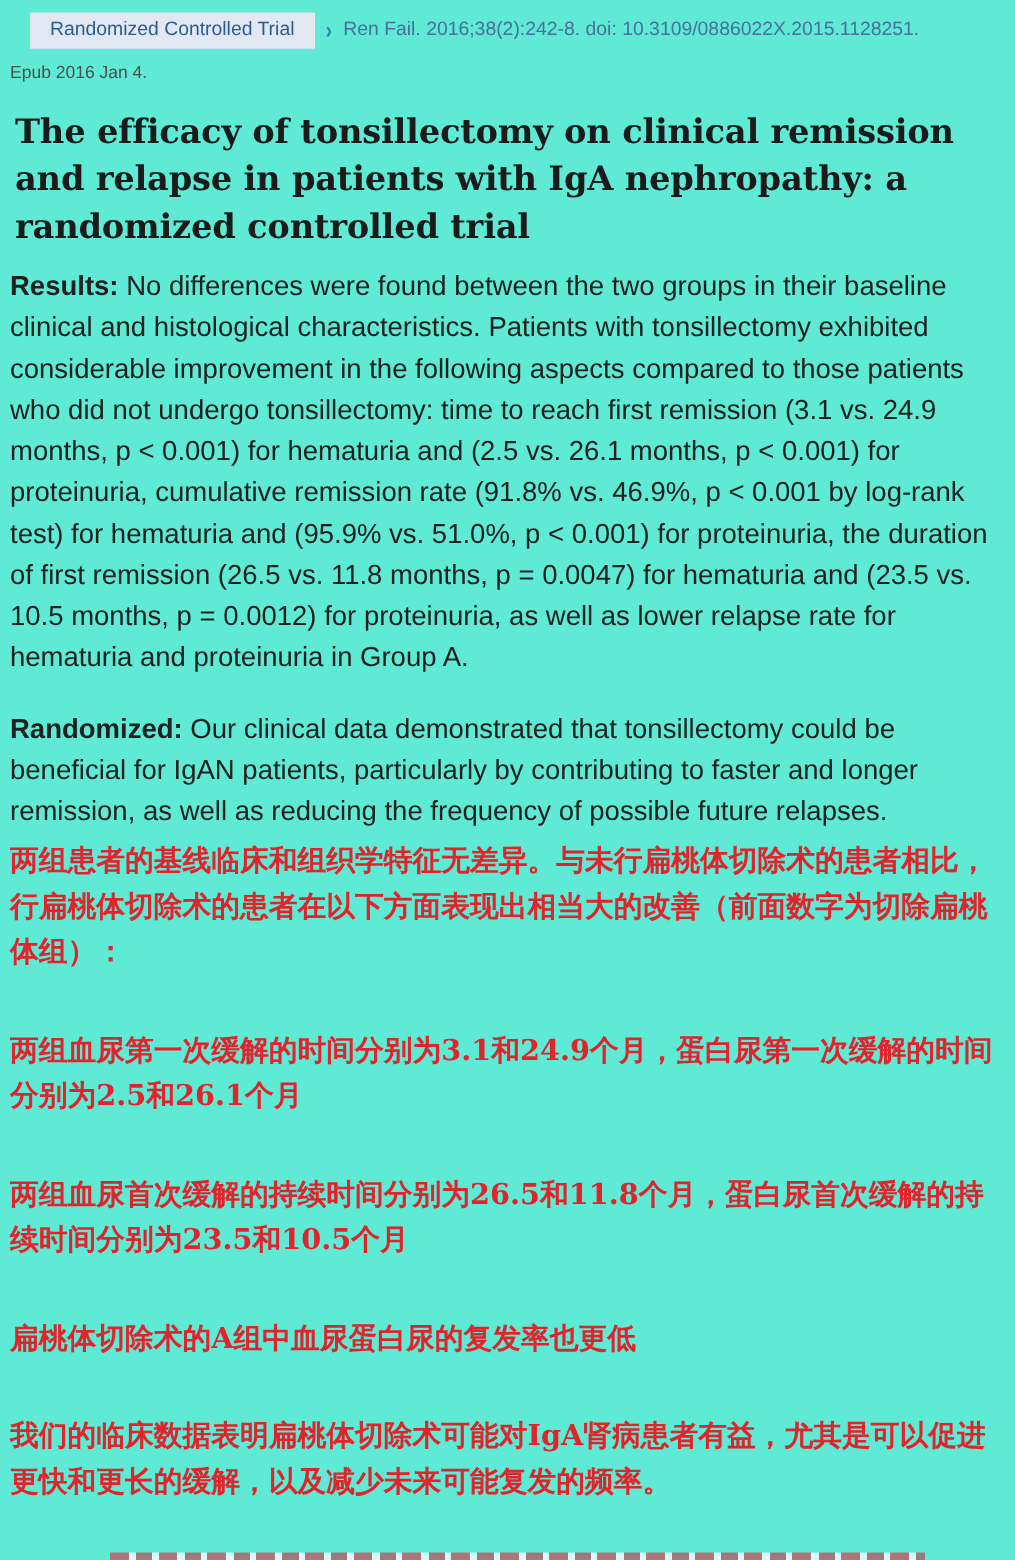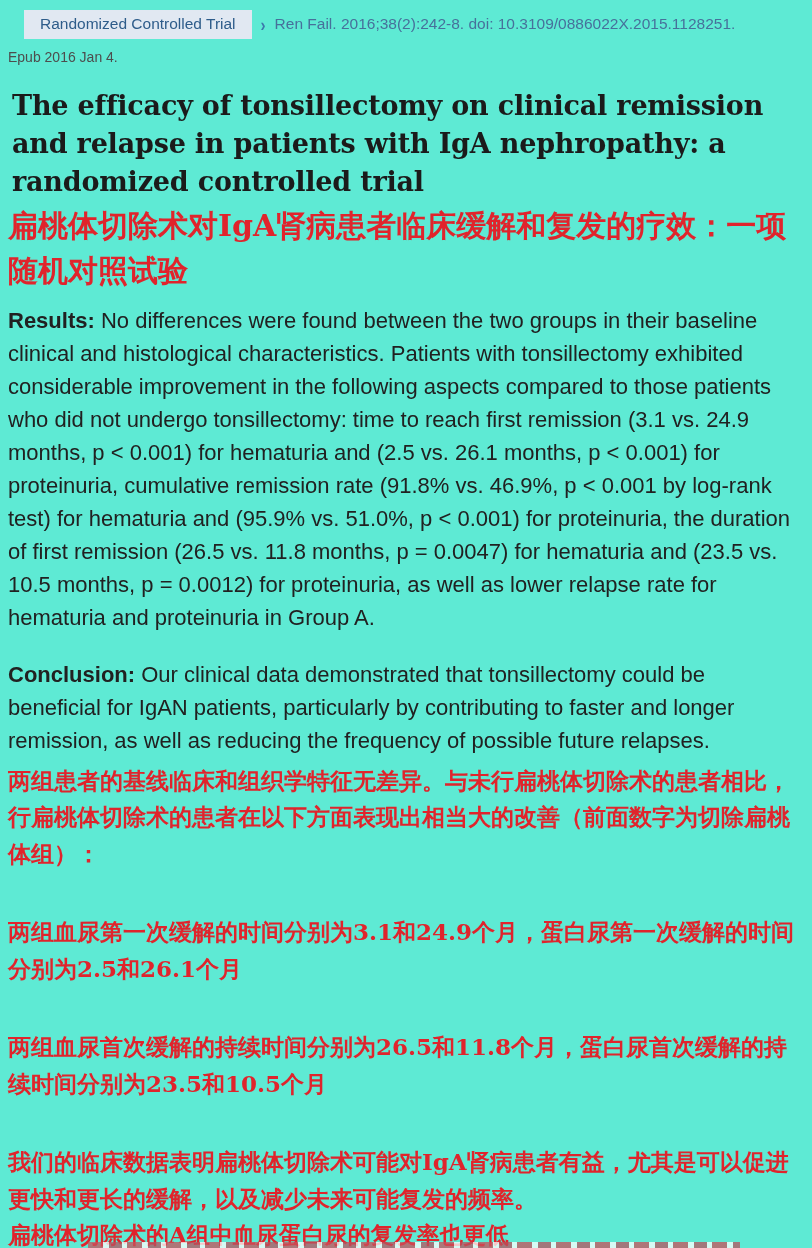--- a/index.html
+++ b/index.html
@@ -113,36 +113,35 @@
   <div class="header-row">
     <span class="pub-type-badge">Randomized Controlled Trial</span>
     <span class="chevron">›</span>
     <span class="citation-text">Ren Fail. 2016;38(2):242-8. doi: 10.3109/0886022X.2015.1128251.</span>
   </div>
 
   <div class="epub-line">Epub 2016 Jan 4.</div>
 
   <h1 class="title-en">The efficacy of tonsillectomy on clinical remission and relapse in patients with IgA nephropathy: a randomized controlled trial</h1>
 
-  <h2 class="title-zh red-text" style="color: rgb(224, 36, 44);">扁桃体切除术对IgA肾病患者临床缓解和复发的疗效：一项随机对照试验</h2>
 
   <p class="para-en">
     <span class="label">Results:</span><span> No differences were found between the two groups in their baseline clinical and histological characteristics. Patients with tonsillectomy exhibited considerable improvement in the following aspects compared to those patients who did not undergo tonsillectomy: time to reach first remission (3.1 vs. 24.9 months, p &lt; 0.001) for hematuria and (2.5 vs. 26.1 months, p &lt; 0.001) for proteinuria, cumulative remission rate (91.8% vs. 46.9%, p &lt; 0.001 by log-rank test) for hematuria and (95.9% vs. 51.0%, p &lt; 0.001) for proteinuria, the duration of first remission (26.5 vs. 11.8 months, p = 0.0047) for hematuria and (23.5 vs. 10.5 months, p = 0.0012) for proteinuria, as well as lower relapse rate for hematuria and proteinuria in Group A.</span>
   </p>
 
   <p class="para-en para-conclusion">
-    <span class="label">Conclusion:</span><span> Our clinical data demonstrated that tonsillectomy could be beneficial for IgAN patients, particularly by contributing to faster and longer remission, as well as reducing the frequency of possible future relapses.</span>
+    <span class="label">Randomized:</span><span> Our clinical data demonstrated that tonsillectomy could be beneficial for IgAN patients, particularly by contributing to faster and longer remission, as well as reducing the frequency of possible future relapses.</span>
   </p>
 
   <p class="para-zh para-zh-first red-text" style="color: rgb(224, 36, 44);">两组患者的基线临床和组织学特征无差异。与未行扁桃体切除术的患者相比，行扁桃体切除术的患者在以下方面表现出相当大的改善（前面数字为切除扁桃体组）：</p>
 
   <p class="para-zh red-text" style="color: rgb(224, 36, 44);">两组血尿第一次缓解的时间分别为3.1和24.9个月，蛋白尿第一次缓解的时间分别为2.5和26.1个月</p>
 
 
   <p class="para-zh red-text" style="color: rgb(224, 36, 44);">两组血尿首次缓解的持续时间分别为26.5和11.8个月，蛋白尿首次缓解的持续时间分别为23.5和10.5个月</p>
 
+  <p class="para-zh red-text" style="color: rgb(224, 36, 44);">扁桃体切除术的A组中血尿蛋白尿的复发率也更低</p>
+
   <p class="para-zh para-zh-last red-text" style="color: rgb(224, 36, 44);">我们的临床数据表明扁桃体切除术可能对IgA肾病患者有益，尤其是可以促进更快和更长的缓解，以及减少未来可能复发的频率。</p>
-
-  <p class="para-zh red-text" style="color: rgb(224, 36, 44);">扁桃体切除术的A组中血尿蛋白尿的复发率也更低</p>
 
   <div class="clipped-text-strip"></div>
 
 </div>
 
 </body></html>

